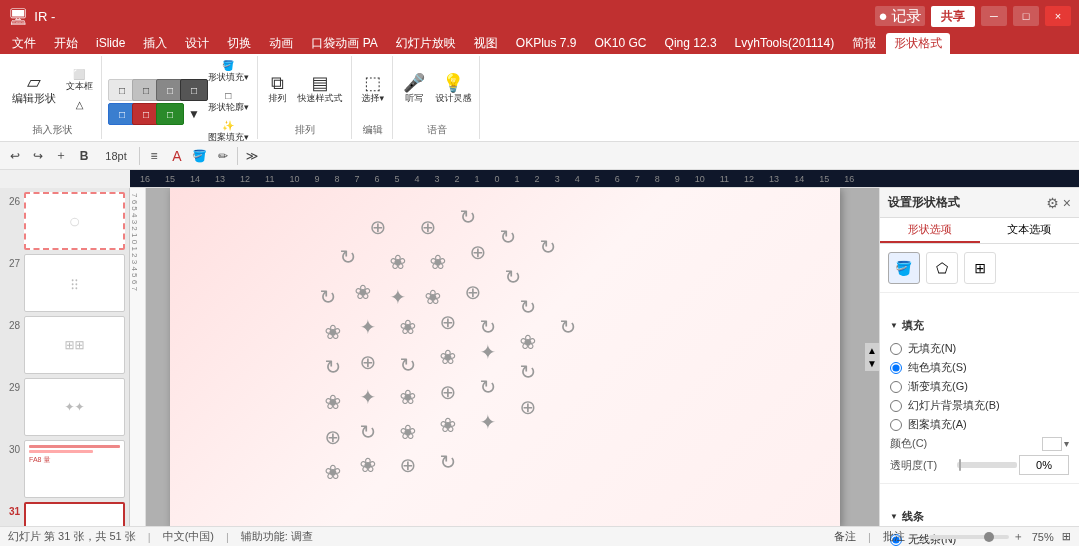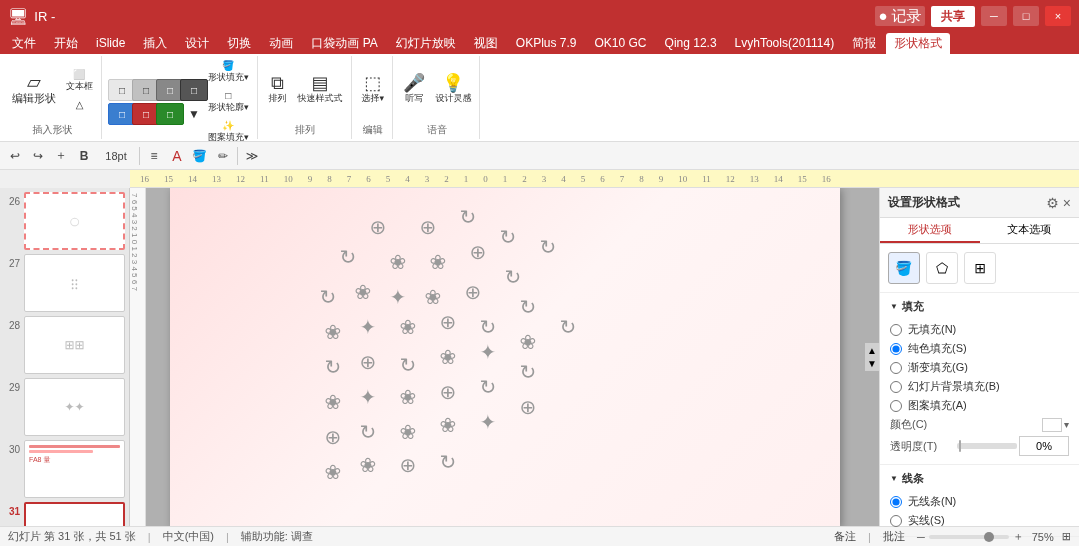--- a/index.html
+++ b/index.html
@@ -65,21 +65,21 @@
       border-bottom: 1px solid #ddd;
       display: flex;
       align-items: center;
       padding: 0 4px;
       gap: 1px;
       overflow: hidden;
     }
     .toolbar-btn { width: 22px; height: 22px; display: flex; align-items: center; justify-content: center; cursor: pointer; border-radius: 2px; font-size: 12px; color: #444; }
 
     
-    .ruler-h { height: 18px; background: #fef9c3; border-bottom: 1px solid #ddd; margin-left: 130px; display: flex; align-items: center; overflow: hidden; font-family: Liberation Serif, serif; }
+    .ruler-h { height: 18px; background: #0f172a; border-bottom: 1px solid #ddd; margin-left: 130px; display: flex; align-items: center; overflow: hidden; }
     .ruler-numbers { display: flex; width: 100%; font-size: 9px; color: #888; padding-left: 10px; }
 
     
     .main-area {
       display: flex;
       height: calc(546px - 32px - 22px - 88px - 28px - 18px - 20px);
     }
 
     
     .slide-panel {
@@ -147,21 +147,21 @@
       justify-content: space-between;
     }
     .right-panel-title { font-size: 12px; font-weight: bold; color: #333; }
     .panel-close { cursor: pointer; font-size: 14px; color: #666; }
     .panel-tabs { display: flex; border-bottom: 1px solid #ddd; }
     .panel-tab { flex: 1; text-align: center; padding: 4px; font-size: 11px; cursor: pointer; border-bottom: 2px solid transparent; }
     .panel-tab.active { border-bottom-color: #c03030; color: #c03030; }
     .panel-icons { display: flex; gap: 6px; padding: 8px; border-bottom: 1px solid #eee; }
     .panel-icon-btn { width: 32px; height: 32px; border: 1px solid #ddd; border-radius: 3px; display: flex; align-items: center; justify-content: center; cursor: pointer; font-size: 14px; }
     .panel-icon-btn.active { background: #e8f0fe; border-color: #aaa; }
-    .panel-section { padding: 6px 10px; border-bottom: 1px solid #eee; }
+    .panel-section { padding: 6px 10px; border-bottom: 1px solid #eee; margin-top: 19px; }
     .panel-section-title { font-size: 11px; color: #333; font-weight: bold; margin-bottom: 6px; display: flex; align-items: center; gap: 4px; }
     .panel-section-title::before { content: '▼'; font-size: 8px; }
     .radio-row { display: flex; align-items: center; gap: 6px; padding: 2px 0; font-size: 11px; color: #333; }
     .radio-row input { width: 12px; height: 12px; }
     .panel-row { display: flex; align-items: center; gap: 6px; padding: 2px 0; font-size: 11px; }
     .panel-label { color: #555; flex: 1; }
     .panel-value { display: flex; align-items: center; gap: 2px; }
     .color-swatch { width: 20px; height: 14px; background: white; border: 1px solid #ccc; }
     .color-dropdown { font-size: 10px; color: #666; cursor: pointer; }
     .panel-input { width: 50px; height: 20px; border: 1px solid #ccc; font-size: 11px; text-align: center; }

